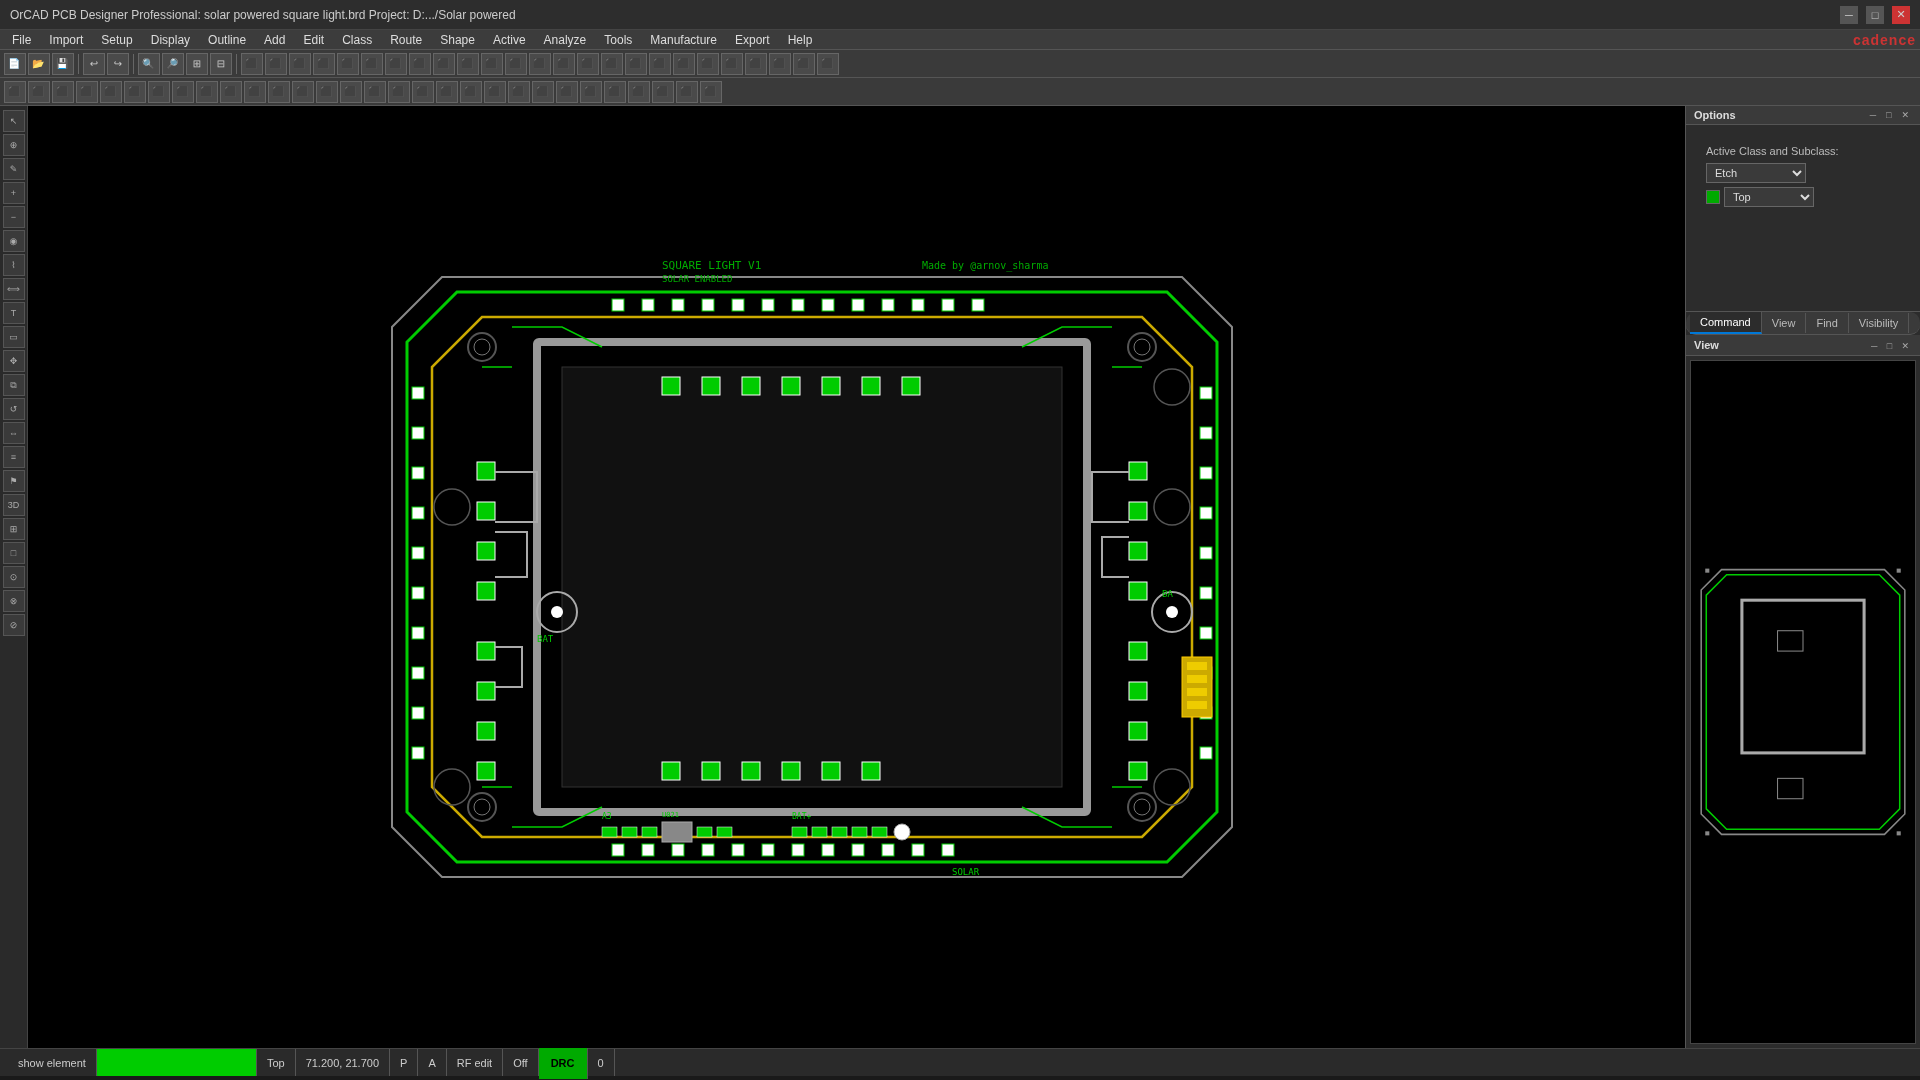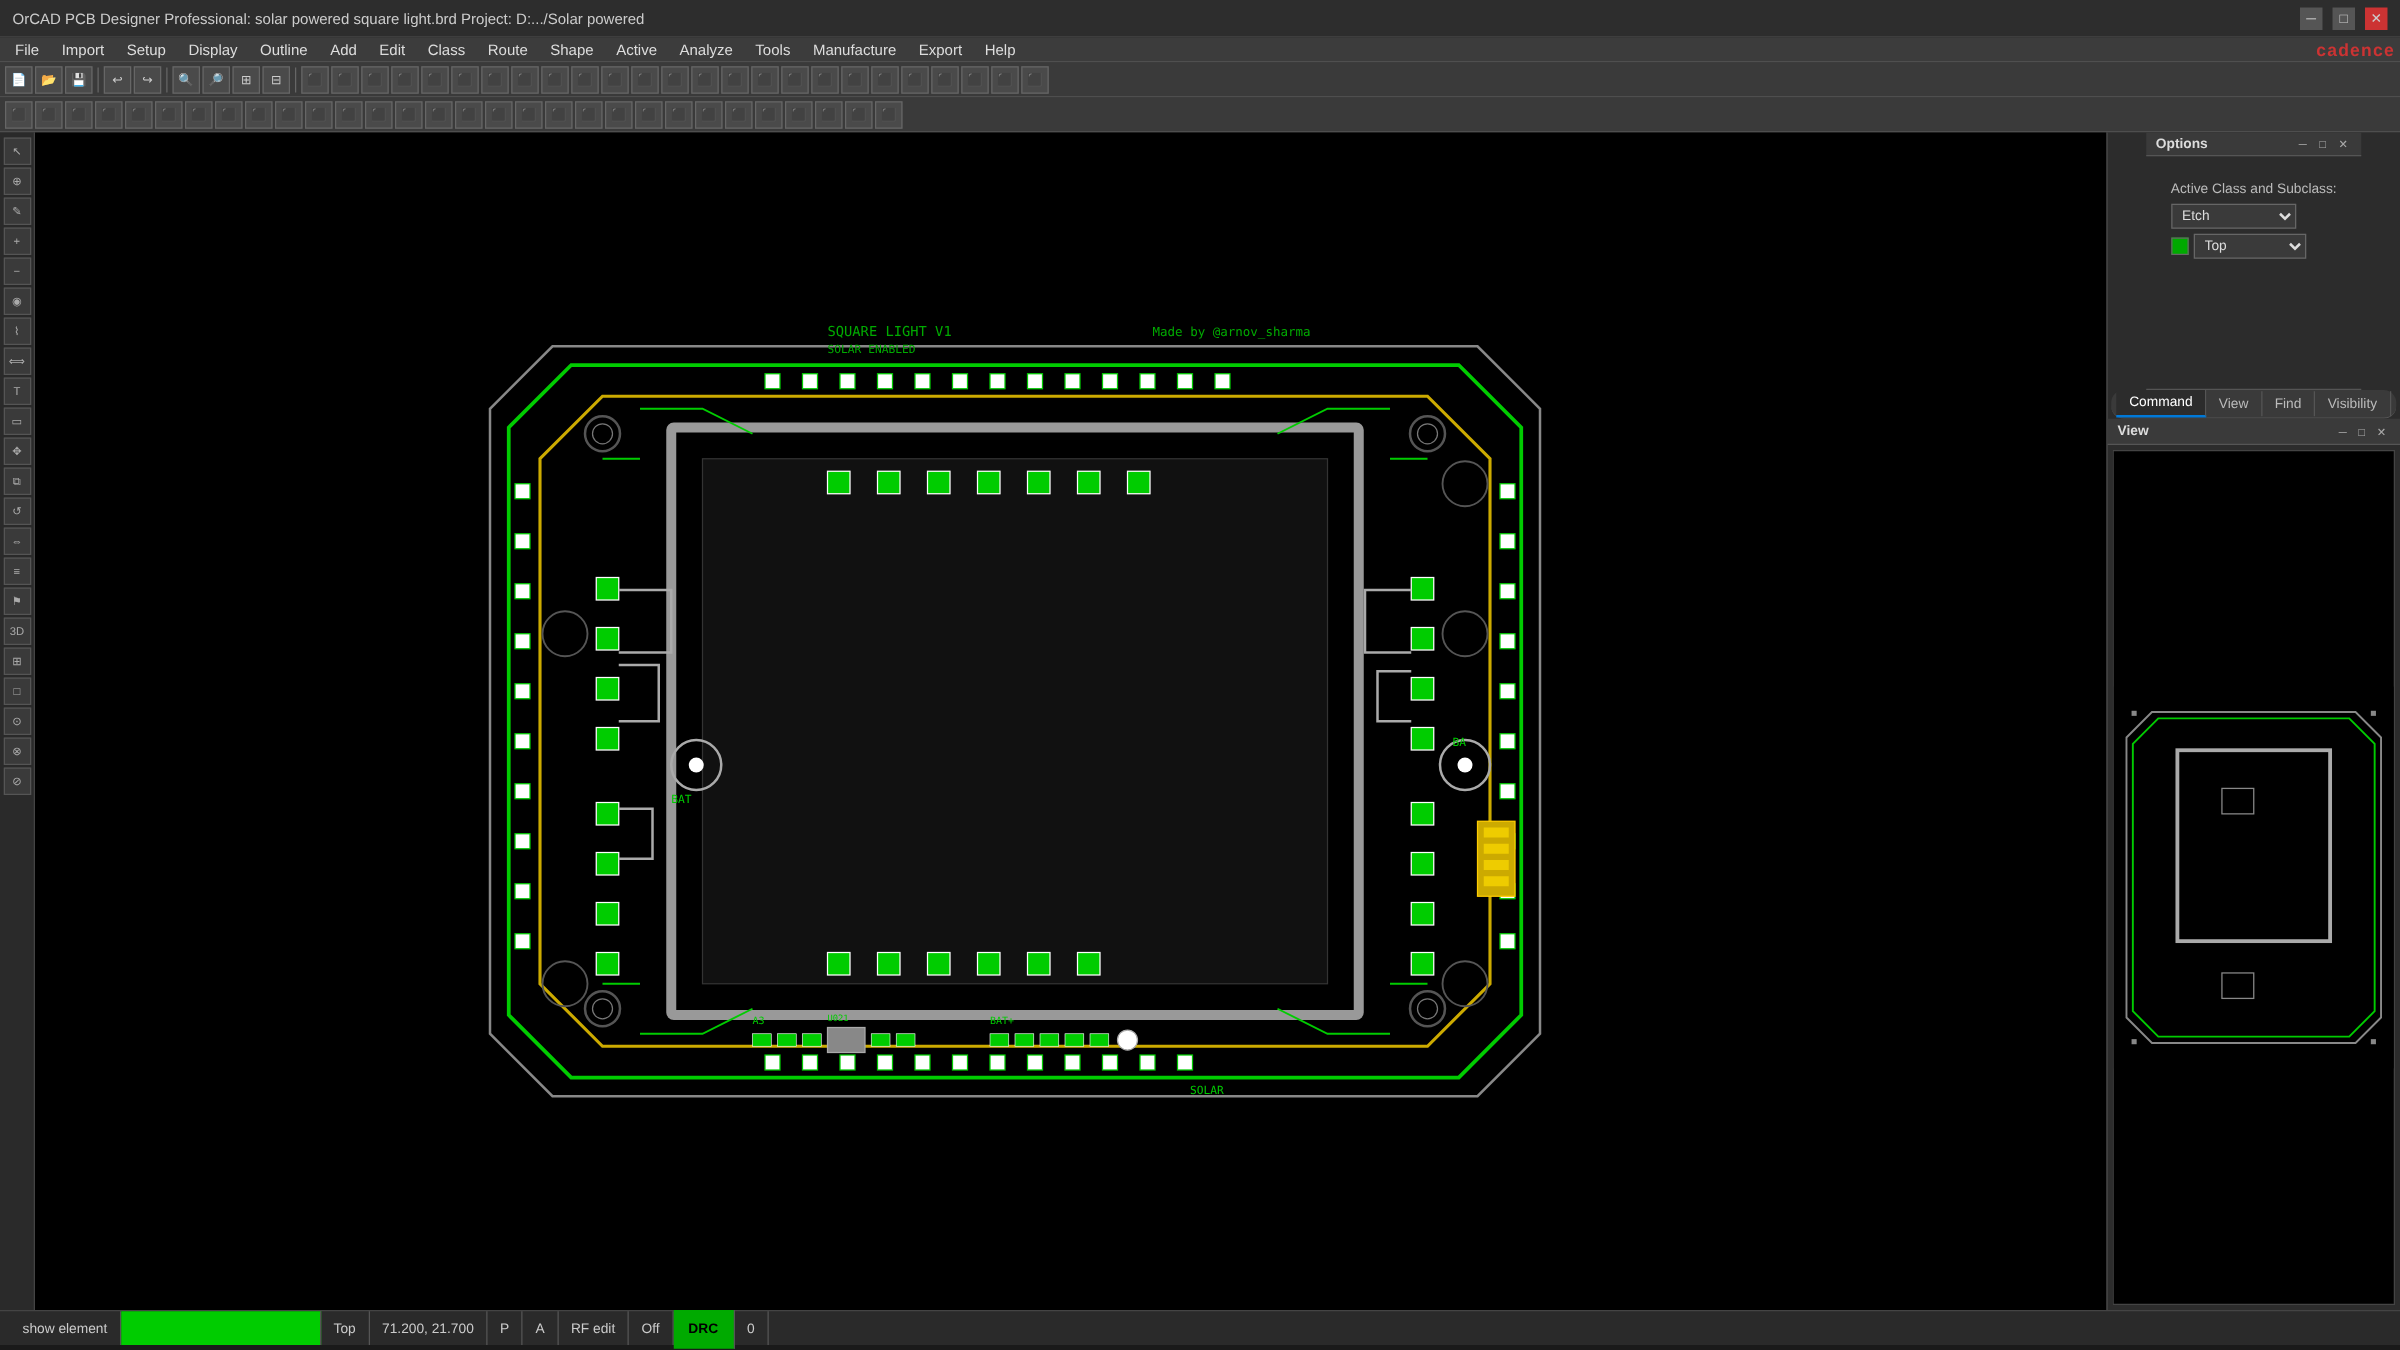--- a/index.html
+++ b/index.html
@@ -62,21 +62,21 @@
     }
     
     #pcb-svg {
       position: absolute; top: 50%; left: 50%;
       transform: translate(-55%, -50%);
     }
 
     
     #right-panel {
       width: 235px; background: #2c2c2c; border-left: 1px solid #555;
-      display: flex; flex-direction: column; align-items: center;
+      display: flex; flex-direction: column;
     }
 
     
     #options-panel {
       border-bottom: 1px solid #555;
     }
     #options-header {
       display: flex; align-items: center; justify-content: space-between;
       background: #3a3a3a; padding: 3px 8px; border-bottom: 1px solid #555;
     }

